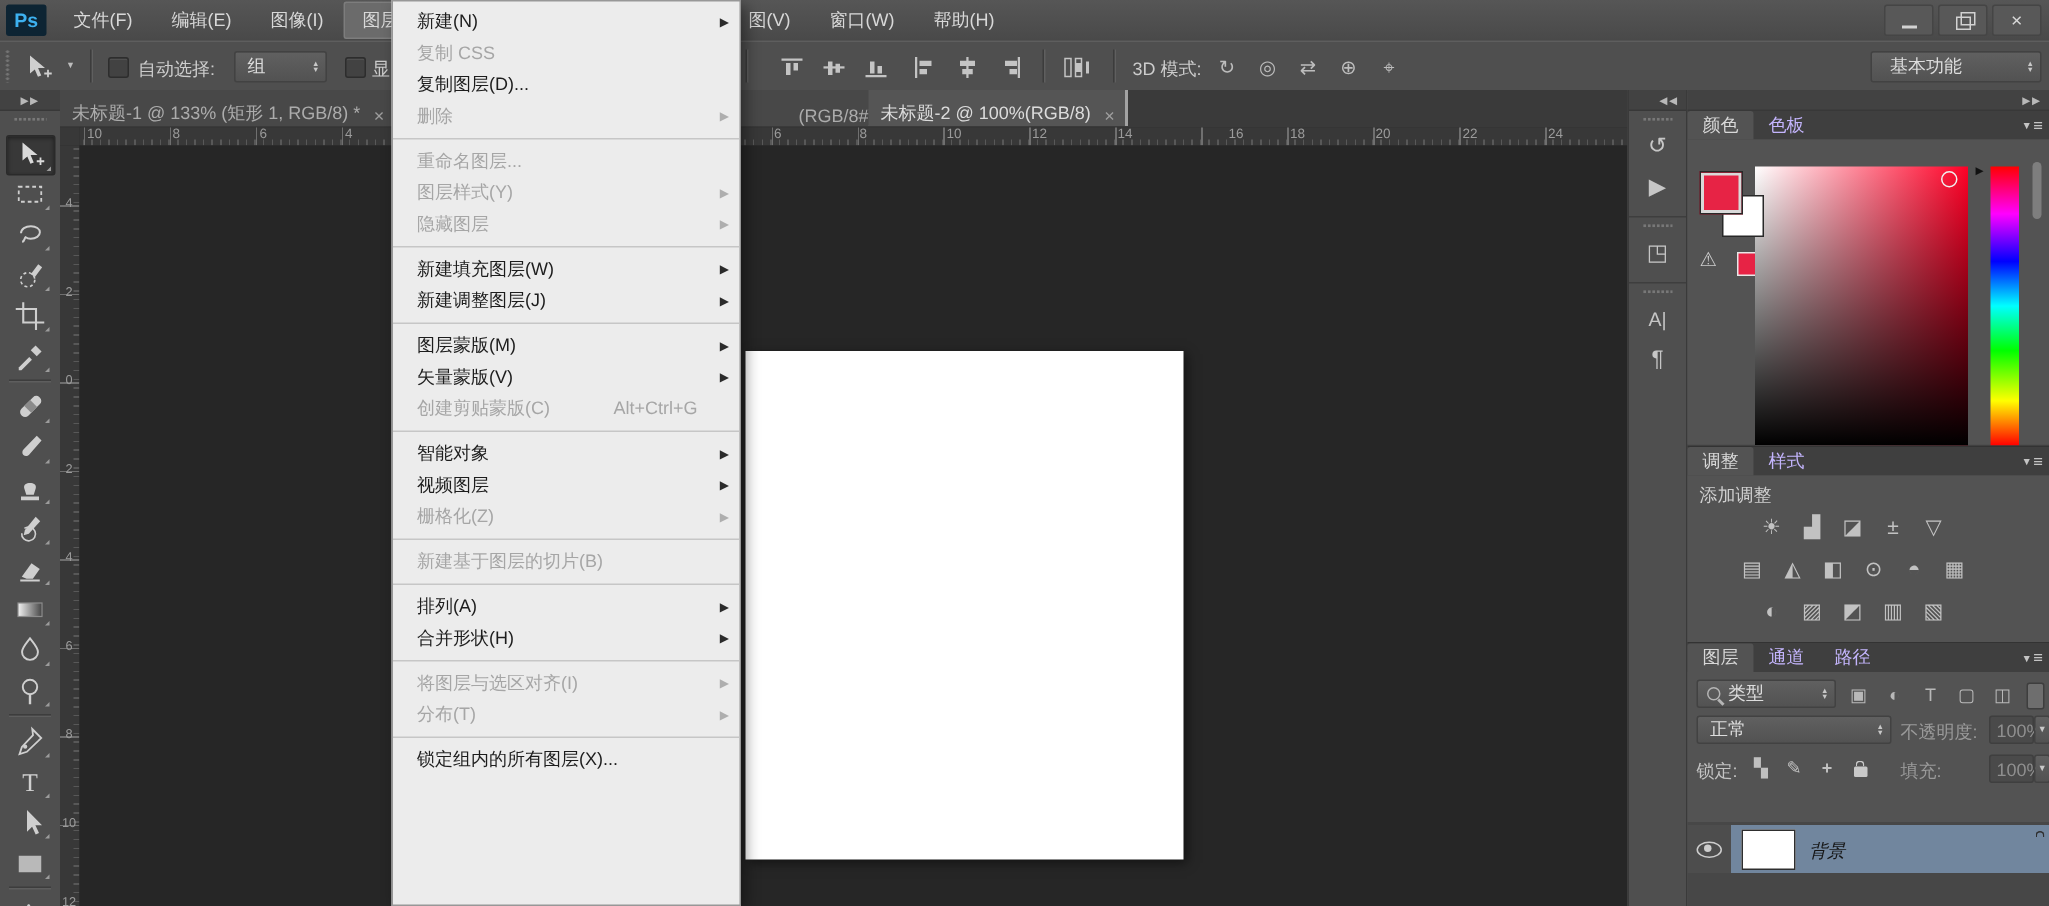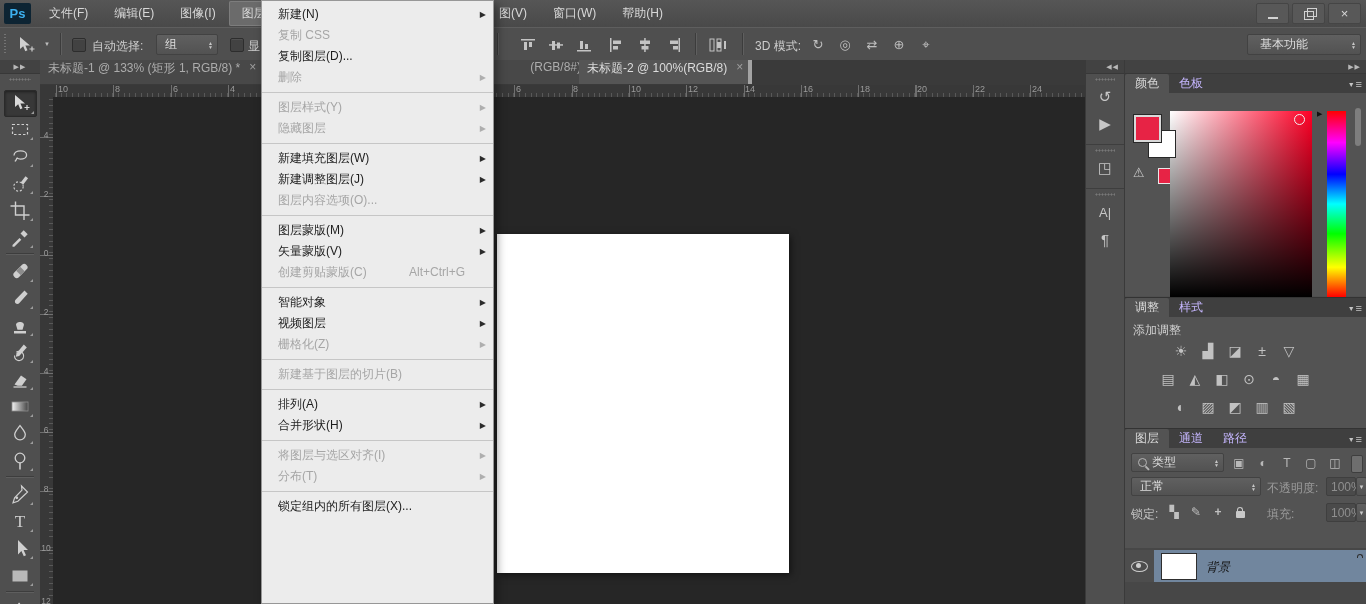--- a/index.html
+++ b/index.html
@@ -48,22 +48,22 @@
          background-size:3px 3px;background-repeat:repeat-x}
   .tool{position:absolute;left:4px;width:31px;height:25px;display:flex;align-items:center;justify-content:center}
   .tool.selected{background:#383838;border:1px solid #2a2a2a;box-shadow:inset 0 1px 3px rgba(0,0,0,.45);border-radius:2px}
   .tool::after{content:"";position:absolute;right:2px;bottom:2px;width:0;height:0;
                border-bottom:3px solid #9c9c9c;border-left:3px solid transparent}
   .tsep{position:absolute;left:6px;width:28px;height:1px;background:#3d3d3d;box-shadow:0 1px 0 #5e5e5e}
 
   
   .docarea{position:absolute;left:40px;top:60px;width:1045px;height:544px;background:#262626}
   .tabbar{position:absolute;left:0;top:0;width:1045px;height:25px;background:#3a3a3a;border-bottom:1px solid #2c2c2c}
-  .dtab{position:absolute;top:0;height:24px;background:#484848;border-right:4px solid #a3a3a3;
-        display:flex;align-items:flex-start;padding:0 8px;box-sizing:border-box;color:#acacac;white-space:nowrap;overflow:hidden}
+  .dtab{position:absolute;top:0;height:24px;background:#484848;border-right:2px solid #a3a3a3;
+        display:flex;align-items:flex-end;padding:0 8px;box-sizing:border-box;color:#acacac;white-space:nowrap;overflow:hidden}
   .dtab.active{background:#555555;color:#dcdcdc}
   .dtab.partial{justify-content:flex-end}
   .dtab .x{margin-left:9px;color:#9e9e9e}
   .rcorner{position:absolute;left:0;top:25px;width:13px;height:12px;background:#383838;border-right:1px solid #2b2b2b;border-bottom:1px solid #2b2b2b}
   .r-h{position:absolute;left:13px;top:25px;width:1032px;height:12px;background:#383838;border-bottom:1px solid #2b2b2b;
        background-image:
          repeating-linear-gradient(90deg,transparent 0 3px,#6f6f6f 3px 4px,transparent 4px 57.3px),
          repeating-linear-gradient(90deg,transparent 0 2px,#585858 2px 3px,transparent 3px 5.73px);
        background-size:100% 100%,100% 4px;background-position:0 0,0 100%;background-repeat:no-repeat,no-repeat}
   .r-v{position:absolute;left:0;top:37px;width:13px;height:507px;background:#383838;border-right:1px solid #2b2b2b;
@@ -417,21 +417,21 @@
 
     <span class="rnum" style="left: 5px;">10</span>
         <span class="rnum" style="left: 62px;">8</span>
         <span class="rnum" style="left: 120px;">6</span>
         <span class="rnum" style="left: 177px;">4</span>
         <span class="rnum" style="left: 463px;">6</span>
         <span class="rnum" style="left: 520px;">8</span>
         <span class="rnum" style="left: 578px;">10</span>
         <span class="rnum" style="left: 635px;">12</span>
         <span class="rnum" style="left: 692px;">14</span>
-        <span class="rnum" style="left: 750px;">16</span>
+        <span class="rnum" style="left: 766px;">16</span>
         <span class="rnum" style="left: 807px;">18</span>
         <span class="rnum" style="left: 864px;">20</span>
         <span class="rnum" style="left: 922px;">22</span>
         <span class="rnum" style="left: 979px;">24</span>
       </div>
     <div class="r-v">
 
     <span class="rnumv" style="top: 34px;">4</span>
         <span class="rnumv" style="top: 93px;">2</span>
         <span class="rnumv" style="top: 152px;">0</span>
@@ -628,20 +628,25 @@
           <div class="mi disabled">
               <span>删除</span>
               <span class="sc"></span>
               <span class="arr">▶</span>
             </div>
         </div>
       </div>
       <div class="msec">
         <div>
 
+        <div class="mi disabled">
+              <span>重命名图层...</span>
+              <span class="sc"></span>
+              
+            </div>
           <div class="mi disabled">
               <span>图层样式(Y)</span>
               <span class="sc"></span>
               <span class="arr">▶</span>
             </div>
           <div class="mi disabled">
               <span>隐藏图层</span>
               <span class="sc"></span>
               <span class="arr">▶</span>
             </div>
@@ -652,25 +657,20 @@
 
         <div class="mi">
               <span>新建填充图层(W)</span>
               <span class="sc"></span>
               <span class="arr">▶</span>
             </div>
           <div class="mi">
               <span>新建调整图层(J)</span>
               <span class="sc"></span>
               <span class="arr">▶</span>
-            </div>
-          <div class="mi disabled">
-              <span>图层内容选项(O)...</span>
-              <span class="sc"></span>
-              
             </div>
         </div>
       </div>
       <div class="msec">
         <div>
 
         <div class="mi">
               <span>图层蒙版(M)</span>
               <span class="sc"></span>
               <span class="arr">▶</span>

